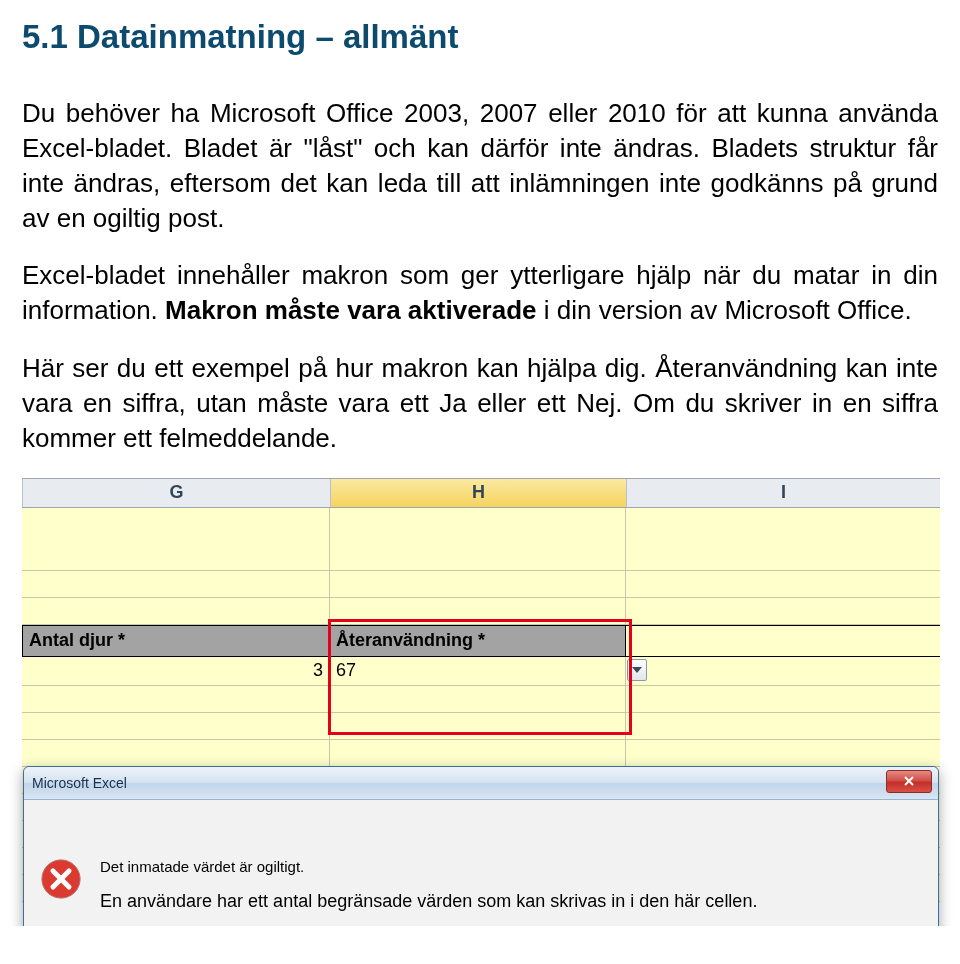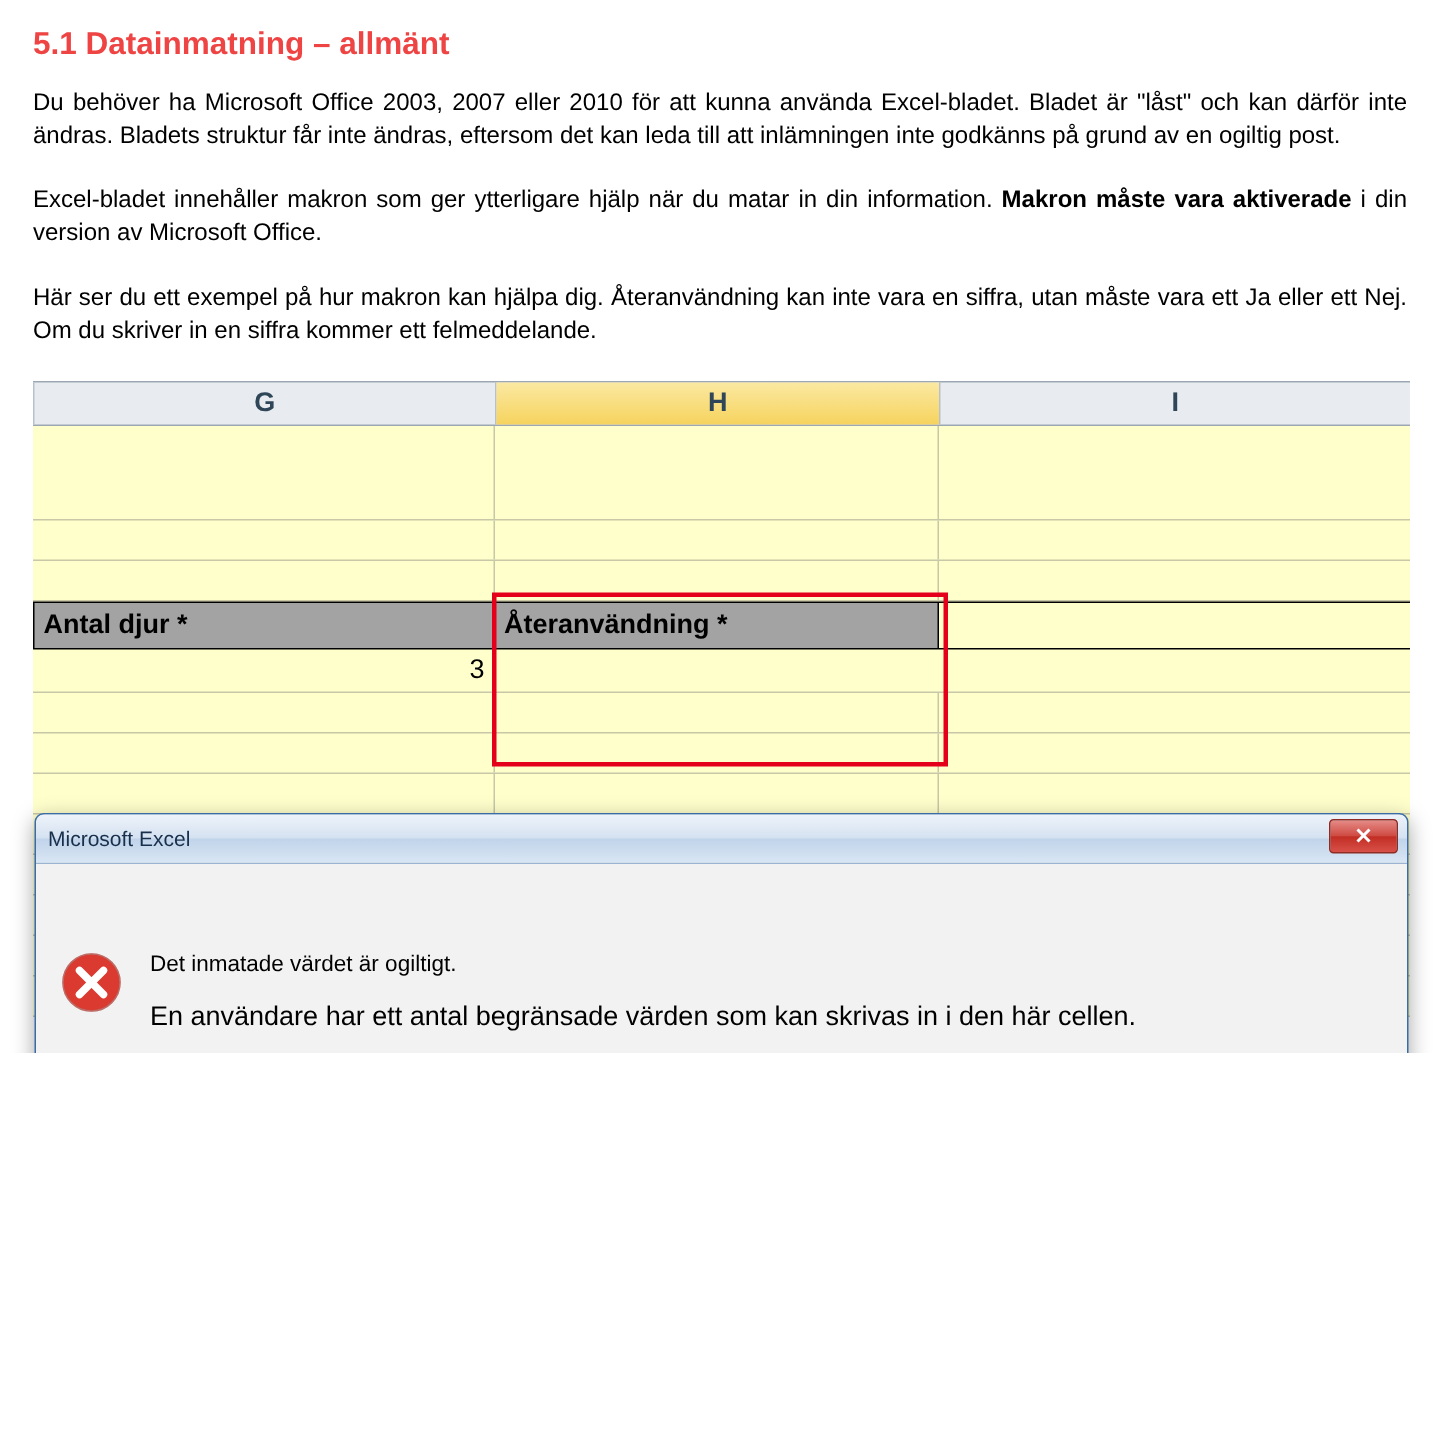--- a/index.html
+++ b/index.html
@@ -5,27 +5,27 @@
   body {
     margin: 0;
     padding: 18px 22px;
     font-family: Arial, Helvetica, sans-serif;
     background: #ffffff;
     color: #000000;
     width: 960px;
     box-sizing: border-box;
   }
   h2.section-heading {
-    color: #ef4444;
-    font-size: 21px;
+    color: #0c4a6e;
+    font-size: 33px;
     font-weight: bold;
-    margin: 0 0 16px 0;
+    margin: 0 0 40px 0;
   }
   p.body-text {
-    font-size: 16px;
+    font-size: 26px;
     line-height: 1.35;
     margin: 0 0 22px 0;
     text-align: justify;
   }
   .bold { font-weight: bold; }
 
   
   .screenshot {
     margin-top: 10px;
     width: 918px;
@@ -267,20 +267,28 @@
         <div class="cell i"></div>
       </div>
 
       <div class="blue-row">
         <div class="blue-cell g">Antal djur *</div>
         <div class="blue-cell h">Återanvändning *</div>
       </div>
 
       <div class="data-row">
         <div class="data-cell g">3</div>
+        <div class="data-cell h">
+          <span>67</span>
+          <div class="dd-arrow">
+            <svg width="10" height="6" viewBox="0 0 10 6">
+                <polygon points="0,0 10,0 5,6" fill="#3b4b5a"></polygon>
+              </svg>
+          </div>
+        </div>
         <div class="data-cell i"></div>
       </div>
 
       <div class="cell-row">
         <div class="cell g"></div>
         <div class="cell h"></div>
         <div class="cell i"></div>
       </div>
       <div class="cell-row">
         <div class="cell g"></div>

